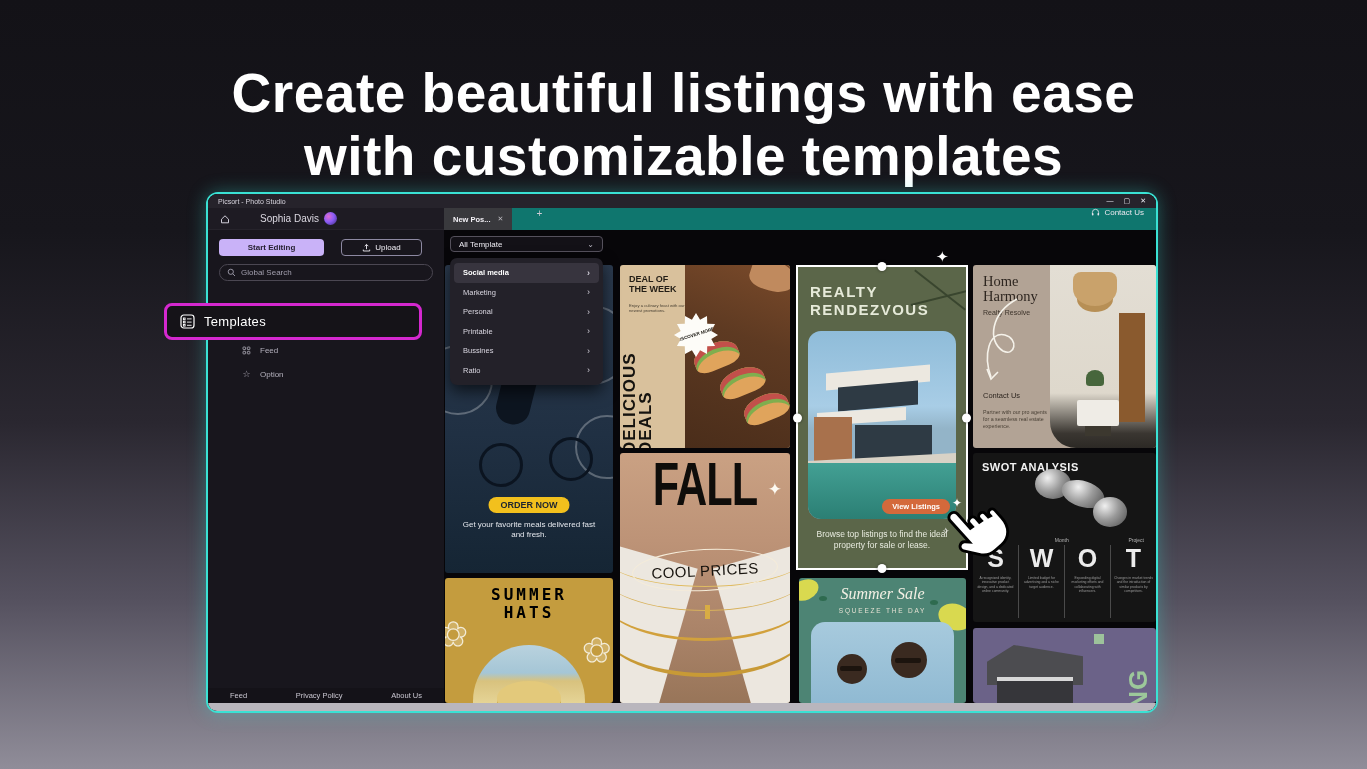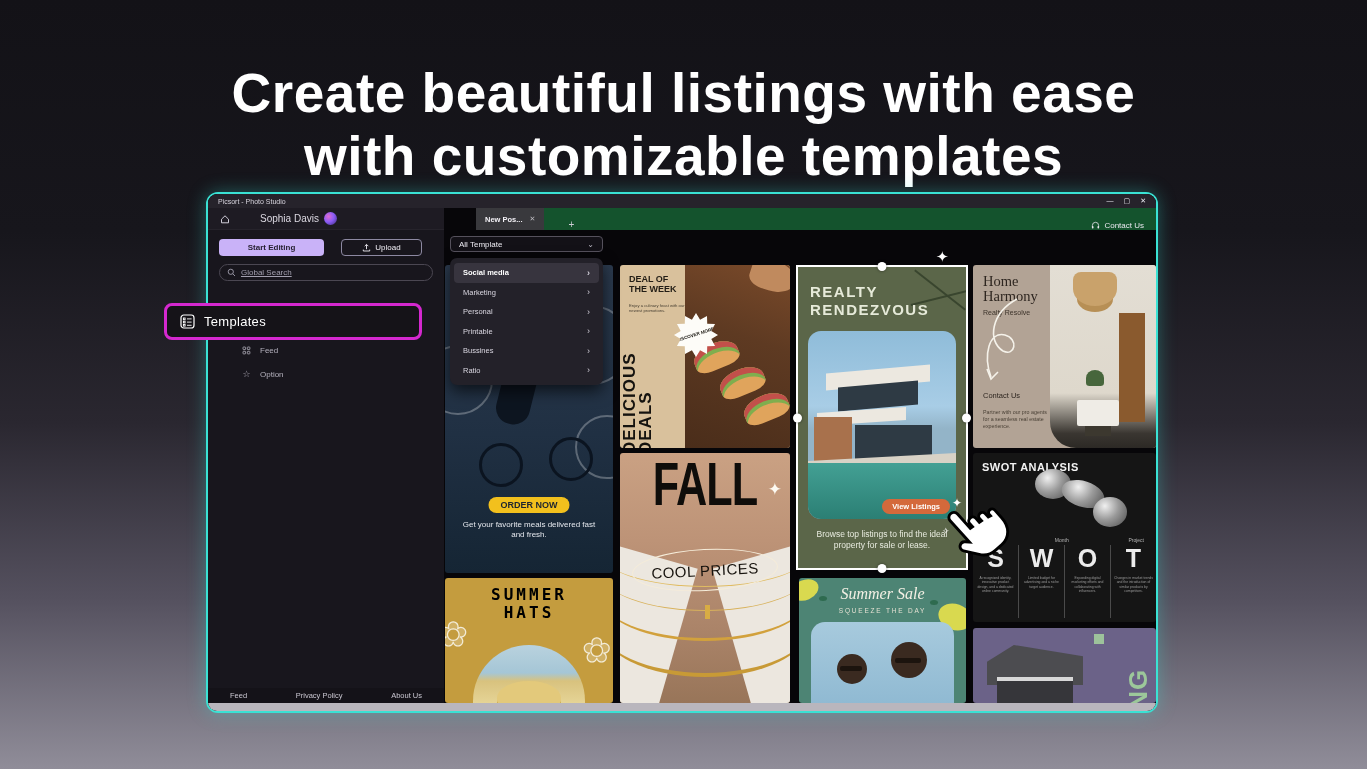--- a/index.html
+++ b/index.html
@@ -32,38 +32,38 @@
                  display:flex; align-items:center; padding:0 12px; }
   .side-user { margin-left:30px; display:flex; align-items:center; gap:5px; font-size:10px; color:#dcd9e2; }
   .avatar { width:13px; height:13px; border-radius:50%;
             background:radial-gradient(circle at 35% 35%, #e06bd0 0%, #8b5cf6 45%, #3b2a7a 100%); }
   .side-actions { display:flex; gap:17px; padding:9px 11px 0; }
   .btn-start { width:105px; height:17px; background:#c9b2f8; border-radius:4px; color:#241f2e;
                font-size:8px; font-weight:700; display:flex; align-items:center; justify-content:center; cursor:pointer; }
   .btn-upload { width:81px; height:17px; border:1px solid #8d89a2; border-radius:4px; color:#f0eef5;
                 font-size:8px; display:flex; align-items:center; justify-content:center; gap:4px; cursor:pointer; }
   .side-search { margin:8px 11px 0; height:17px; border:1px solid #4b4752; border-radius:9px;
-                 display:flex; align-items:center; gap:5px; padding:0 7px; color:#a29fae; font-size:8px;text-decoration:underline; }
+                 display:flex; align-items:center; gap:5px; padding:0 7px; color:#a29fae; font-size:8px; }
   .templates-callout { position:absolute; left:-44px; top:109px; width:258px; height:37px;
                        border:3px solid #d428cf; border-radius:8px; background:#151318; z-index:60;
                        display:flex; align-items:center; gap:9px; padding:0 13px; cursor:pointer; }
   .templates-callout .lbl { font-size:13px; color:#fff; letter-spacing:.3px; }
   .side-nav { position:absolute; top:130px; left:0; right:0; }
   .nav-item { height:24px; display:flex; align-items:center; gap:8px; padding-left:33px;
               font-size:8px; color:#b4b1bd; cursor:pointer; }
   .nav-ico { width:11px; display:flex; justify-content:center; color:#b4b1bd; font-size:9px; }
   .ai-ico { font-size:8px; font-weight:700; color:#cfccd8; }
   .side-footer { position:absolute; bottom:0; left:0; right:0; height:15px; background:#141218;
                  display:flex; align-items:center; justify-content:space-between; padding:0 22px;
                  font-size:7.5px; color:#cac7d1; }
   .side-footer span { cursor:pointer; }
 
   
   .main { flex:1; position:relative; background:#070609; overflow:hidden; }
-  .tabbar { height:22px; background:#14532d; display:flex; align-items:flex-end;margin-left:32px; }
+  .tabbar { height:22px; background:#0f766e; display:flex; align-items:flex-start; }
   .tab { height:22px; background:#39393d; display:flex; align-items:center; gap:7px; padding:0 9px;
          font-size:7.5px; font-weight:700; color:#f2f0f5; cursor:pointer; }
   .tab-close { color:#b9b7bd; font-weight:400; font-size:7px; }
   .tab-add { margin-left:24px; color:#cfccd6; font-size:10px; cursor:pointer; }
   .contact { margin-left:auto; margin-right:12px; display:flex; align-items:center; gap:4px;
              font-size:8px; color:#e8e6ee; cursor:pointer; }
 
   .filter { position:absolute; left:6px; top:28px; width:153px; height:16px; border:1px solid #55515c;
             background:#131117; border-radius:4px; display:flex; align-items:center;
             justify-content:space-between; padding:0 8px; font-size:8px; color:#eceaf1; z-index:20; cursor:pointer; }

